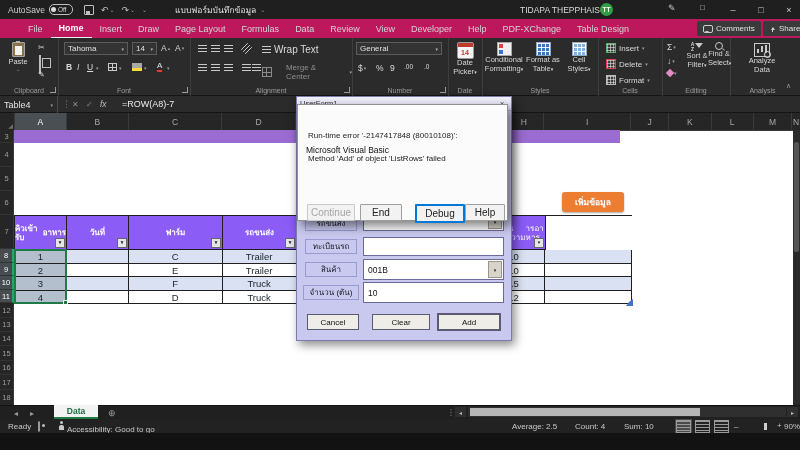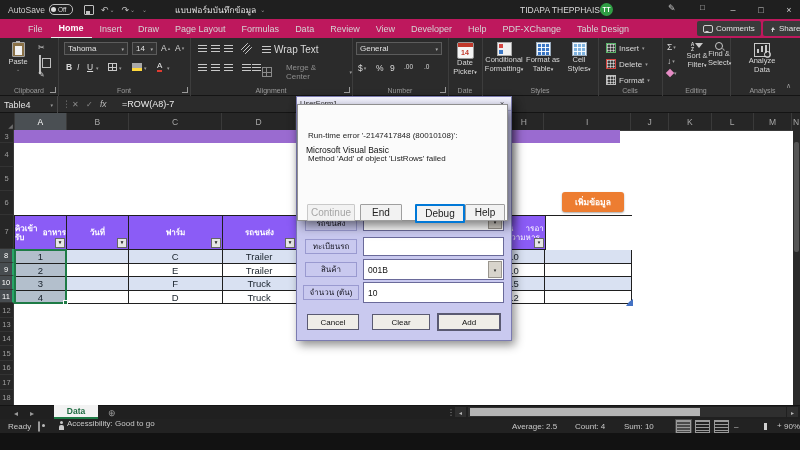--- a/index.html
+++ b/index.html
@@ -524,21 +524,21 @@
       <div class="hthumb"></div>
     </div>
   <div class="abs sbarrow" style="left:787px;top:407px">
       <span>▸</span>
     </div>
 
   <div class="abs statusbar">
     <span class="abs" style="left:8px;top:3px">Ready</span>
     <span class="abs macroicon" style="left:38px;top:3px"></span>
     <span class="abs person" style="left:56px;top:2px"></span>
-    <span class="abs" style="left:67px;top:0">Accessibility: Good to go</span>
+    <span class="abs" style="left:67px;top:6px">Accessibility: Good to go</span>
     <span class="abs" style="left:512px;top:3px">Average: 2.5</span>
     <span class="abs" style="left:575px;top:3px">Count: 4</span>
     <span class="abs" style="left:624px;top:3px">Sum: 10</span>
     <span class="abs viewwrap on" style="left:675px;top:0">
         <span class="viewic"></span>
       </span>
     <span class="abs viewwrap" style="left:694px;top:0">
         <span class="viewic"></span>
       </span>
     <span class="abs viewwrap" style="left:713px;top:0">

